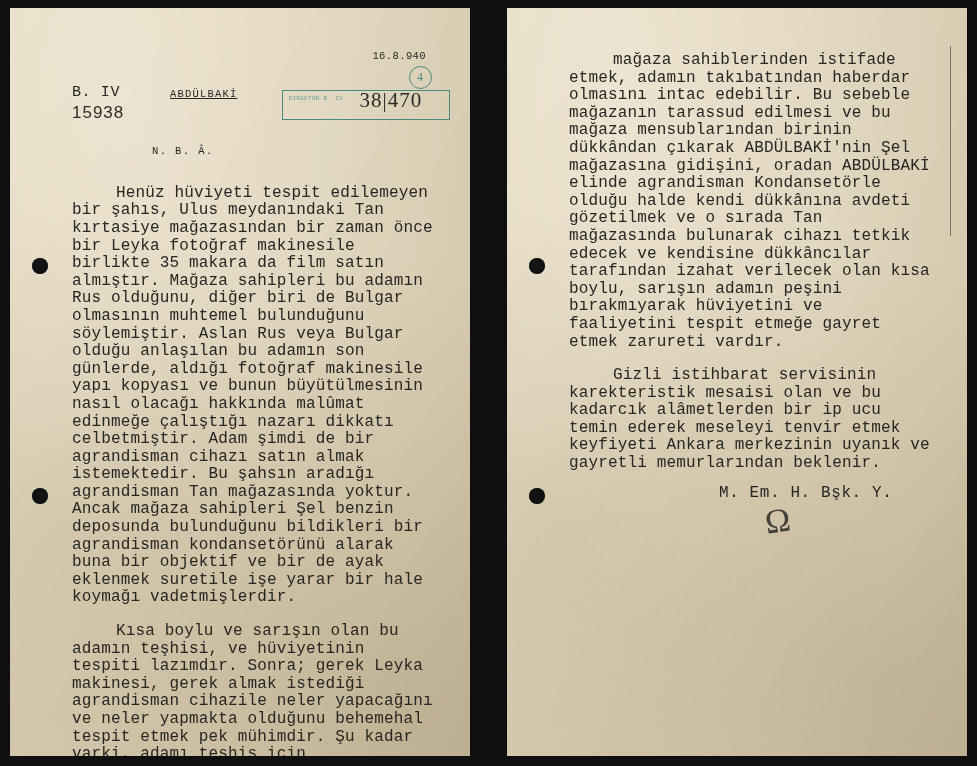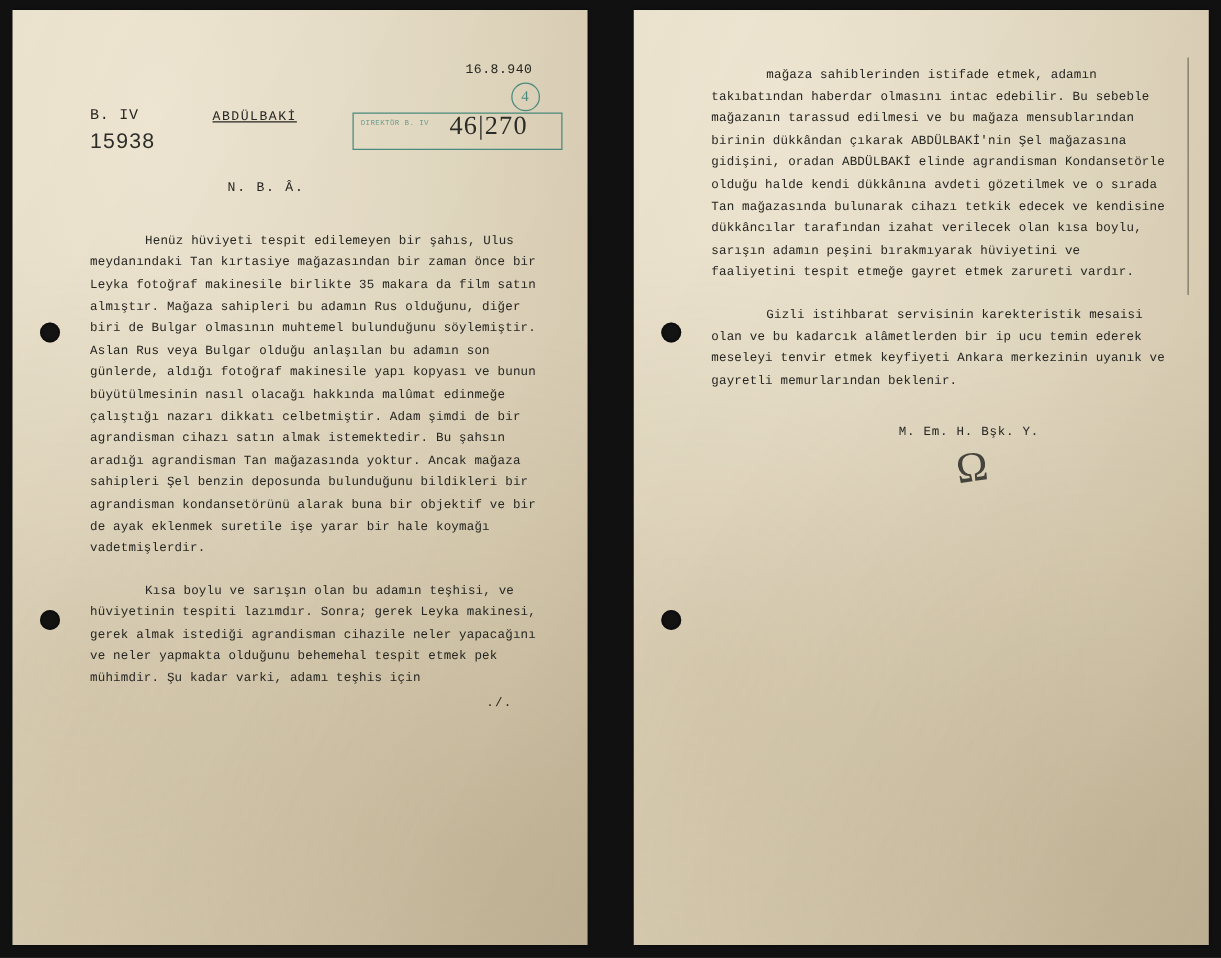--- a/index.html
+++ b/index.html
@@ -65,21 +65,21 @@
   .page-inner {
     position: relative;
     z-index: 2;
     padding: 40px 36px 28px 62px;
     box-sizing: border-box;
     height: 100%;
   }
 
   .typed {
     font-family: "Liberation Mono", monospace;
-    font-size: 10px;
+    font-size: 16px;
     line-height: 17.6px;
     letter-spacing: 0.15px;
     color: #262622;
   }
 
   
   .date-line {
     text-align: right;
     padding-right: 8px;
     margin-bottom: 18px;
@@ -88,21 +88,21 @@
   }
   .hdr-row {
     display: flex;
     align-items: flex-start;
     gap: 18px;
     margin-bottom: 2px;
   }
   .ref-block {
     min-width: 80px;
   }
-  .ref-line1 { font-size: 12px; letter-spacing: 0.6px; }
+  .ref-line1 { font-size: 15px; letter-spacing: 0.6px; }
   .ref-line2 {
     font-family: Liberation Sans, sans-serif;
     font-size: 17px;
     color: #2c2c28;
     margin-top: 2px;
     letter-spacing: 1px;
   }
   .acele {
     font-size: 10.5px;
     letter-spacing: 1.2px;
@@ -153,21 +153,21 @@
     color: #2f7d72;
     font-family: "Liberation Serif", serif;
     font-size: 12px;
     text-align: center;
     line-height: 20px;
     opacity: 0.85;
   }
 
   .addressee {
     margin-top: 20px;
-    margin-left: 110px;
+    margin-left: 80px;
     font-size: 10.5px;
     letter-spacing: 1.4px;
   }
 
   .body-block { margin-top: 24px; }
   .para {
     text-indent: 44px;
     margin: 0 0 0 0;
   }
   .para + .para { margin-top: 16px; }
@@ -177,21 +177,21 @@
     padding-right: 24px;
     margin-top: 2px;
     letter-spacing: 1px;
   }
 
   
   .page2 .page-inner { padding: 44px 34px 28px 62px; }
   .p2-body .para { text-indent: 44px; }
   .p2-first { text-indent: 0; }
   .signer {
-    margin-top: 24px;
+    margin-top: 12px;
     margin-left: 150px;
     letter-spacing: 0.6px;
   }
   .signature {
     margin-left: 196px;
     margin-top: 2px;
     font-family: "Liberation Serif", serif;
     font-size: 34px;
     color: #2b2b27;
     transform: rotate(-8deg);
@@ -227,21 +227,21 @@
           <div class="ref-line2">15938</div>
         </div>
 
         <div class="typed acele">ABDÜLBAKİ</div>
 
         <div class="stamp-wrap">
           <div class="stamp-box">
             <div class="stamp-text">DIREKTÖR
 B. IV</div>
           </div>
-          <div class="stamp-num">46|270</div>
+          <div class="stamp-num">38|470</div>
           <div class="circ-mark">4</div>
         </div>
       </div>
 
       <div class="typed addressee">N. B.  Â.</div>
 
       <div class="typed body-block">
         <p class="para">Henüz hüviyeti tespit edilemeyen bir şahıs, Ulus meydanındaki Tan kırtasiye mağazasından bir zaman önce bir Leyka fotoğraf makinesile birlikte 35 makara da film satın almıştır. Mağaza sahipleri bu adamın  Rus olduğunu, diğer biri de Bulgar olmasının muhtemel bulunduğunu söylemiştir. Aslan Rus veya Bulgar olduğu anlaşılan bu adamın son günlerde, aldığı fotoğraf makinesile yapı kopyası ve bunun büyütülmesinin nasıl olacağı hakkında malûmat edinmeğe çalıştığı nazarı dikkatı celbetmiştir. Adam şimdi de bir agrandisman cihazı satın almak istemektedir. Bu şahsın aradığı agrandisman Tan mağazasında yoktur. Ancak mağaza sahipleri Şel benzin deposunda bulunduğunu bildikleri bir agrandisman kondansetörünü alarak buna bir objektif ve bir de ayak eklenmek suretile işe yarar bir hale koymağı vadetmişlerdir.</p>
         <p class="para">Kısa boylu ve sarışın olan bu adamın teşhisi, ve hüviyetinin tespiti lazımdır. Sonra; gerek Leyka makinesi, gerek almak istediği agrandisman cihazile neler yapacağını ve neler yapmakta olduğunu behemehal tespit etmek pek mühimdir. Şu kadar varki, adamı teşhis için</p>
         <div class="tail">./.</div>

